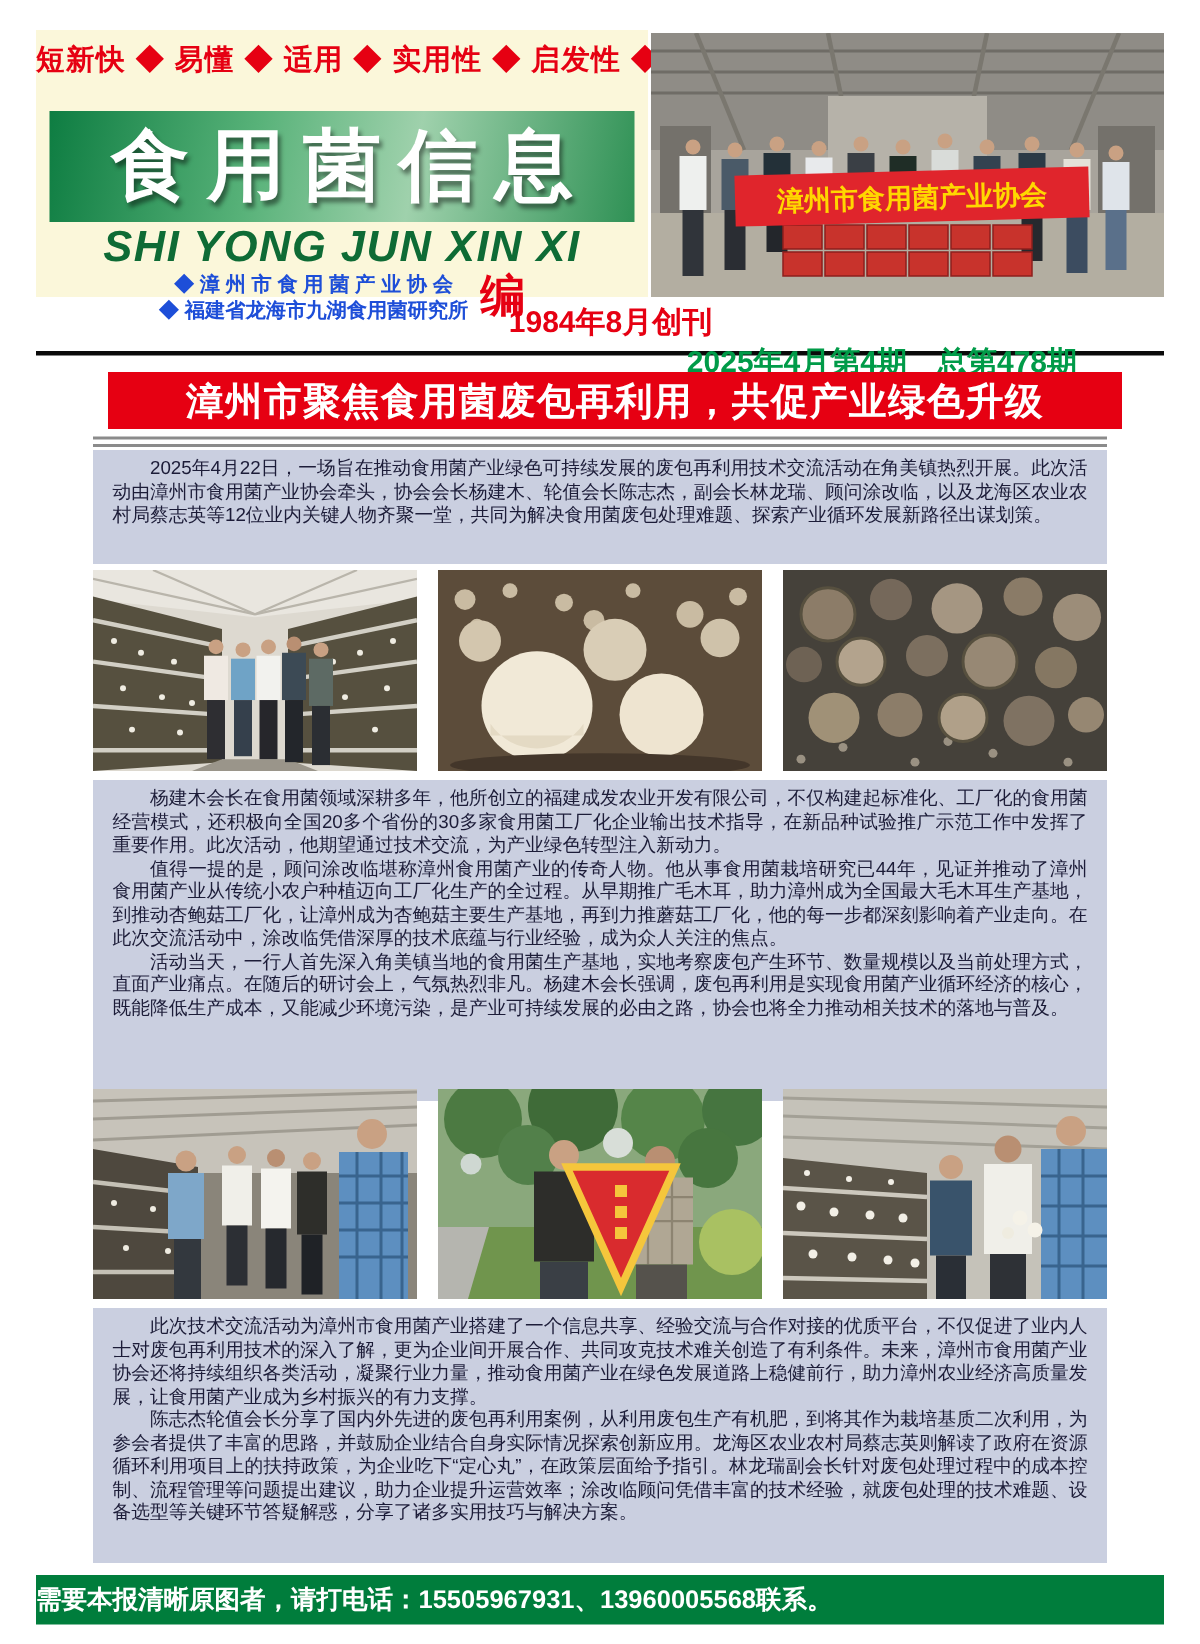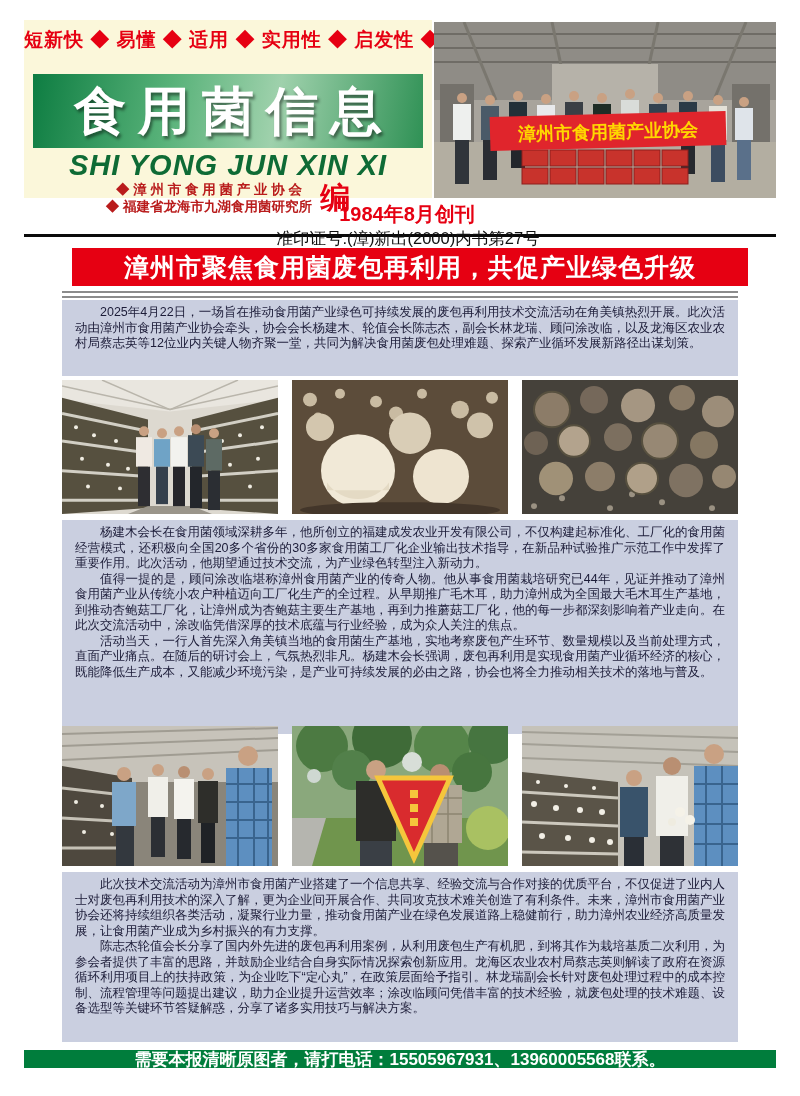--- a/index.html
+++ b/index.html
@@ -5,21 +5,21 @@
   html,body{margin:0;padding:0;background:#fff;font-family:"Liberation Sans",sans-serif;}
   #page{position:relative;width:800px;height:1096px;background:#ffffff;overflow:hidden;}
 
   
   .masthead{position:absolute;left:24px;top:20px;width:408px;height:178px;background:#fbf7da;}
   .slogan{margin-top:7px;text-align:center;color:#e60012;font-weight:bold;font-size:19px;letter-spacing:1px;white-space:nowrap;}
   .title-box{margin:21px 9px 0 9px;height:74px;background:linear-gradient(100deg,#0e7d42 0%,#58b279 35%,#9fd1ac 62%,#2f9155 100%);display:flex;align-items:center;justify-content:center;}
   .title-box .t{color:#ffffff;font-family:"DejaVu Serif",serif;font-weight:bold;font-size:52px;letter-spacing:12px;padding-left:12px;text-shadow:2px 3px 3px rgba(0,0,0,.45);line-height:1;}
   .pinyin{text-align:center;font-size:29px;font-weight:bold;font-style:italic;color:#0e6b35;letter-spacing:1px;margin-top:1px;line-height:32px;white-space:nowrap;}
   .orgs{display:flex;align-items:center;justify-content:center;margin-top:0;}
-  .org-lines{color:#b91c1c;font-weight:bold;font-size:13.5px;line-height:17px;text-align:center;}
+  .org-lines{color:#1d4ed8;font-weight:bold;font-size:13.5px;line-height:17px;text-align:center;}
   .editor{color:#e60012;font-weight:bold;font-size:30px;margin-left:8px;line-height:30px;}
 
   
   .header-photo{position:absolute;left:434px;top:22px;width:342px;height:176px;}
   .header-photo svg{display:block;width:100%;height:100%;}
 
   
   .info-row{position:absolute;left:24px;top:201px;width:752px;height:33px;display:flex;align-items:center;border-bottom:3px solid #0a0a0a;flex-direction:column;}
   .founded{color:#e60012;font-weight:bold;font-size:20px;margin-left:14px;white-space:nowrap;}
   .license{color:#111;font-size:16.5px;margin-left:16px;white-space:nowrap;}
@@ -40,21 +40,21 @@
   .t3{top:872px;height:170px;}
 
   
   .strip{position:absolute;left:62px;width:676px;display:flex;gap:14px;}
   .s1{top:380px;height:134px;}
   .s2{top:726px;height:140px;}
   .strip .ph{flex:1;height:100%;}
   .strip .ph svg{display:block;width:100%;height:100%;}
 
   
-  .footer-bar{position:absolute;left:24px;top:1050px;width:752px;height:18px;background:#007d3c;display:flex;align-items:center;justify-content:center;}
+  .footer-bar{position:absolute;left:24px;top:1050px;width:752px;height:33px;background:#007d3c;display:flex;align-items:center;justify-content:flex-start;}
   .footer-bar .f{color:#fff;font-weight:bold;font-size:17px;white-space:nowrap;}
 </style>
 </head>
 <body>
 
 <div id="page">
 
   <div class="masthead">
     <div class="slogan">短新快 ◆ 易懂 ◆ 适用 ◆ 实用性 ◆ 启发性 ◆ 资料性</div>
     <div class="title-box">
@@ -160,21 +160,20 @@
 
       <g transform="rotate(-1.5 174 109)">
         <rect x="56" y="92" width="236" height="34" fill="#e0252c"></rect>
         <text x="174" y="116" text-anchor="middle" font-size="18" font-weight="bold" fill="#ffd700">漳州市食用菌产业协会</text>
       </g>
     </svg>
   </div>
 
   <div class="info-row">
     <span class="founded">1984年8月创刊</span>
-    <span class="license">准印证号:(漳)新出(2000)内书第27号</span>
     <span class="issue">2025年4月第4期　总第478期</span>
   </div>
 
   <div class="headline-bar">
     <span class="h">漳州市聚焦食用菌废包再利用，共促产业绿色升级</span>
   </div>
   <div class="headline-divider"></div>
 
   <div class="tblock t1">
     <p>2025年4月22日，一场旨在推动食用菌产业绿色可持续发展的废包再利用技术交流活动在角美镇热烈开展。此次活动由漳州市食用菌产业协会牵头，协会会长杨建木、轮值会长陈志杰，副会长林龙瑞、顾问涂改临，以及龙海区农业农村局蔡志英等12位业内关键人物齐聚一堂，共同为解决食用菌废包处理难题、探索产业循环发展新路径出谋划策。</p>

